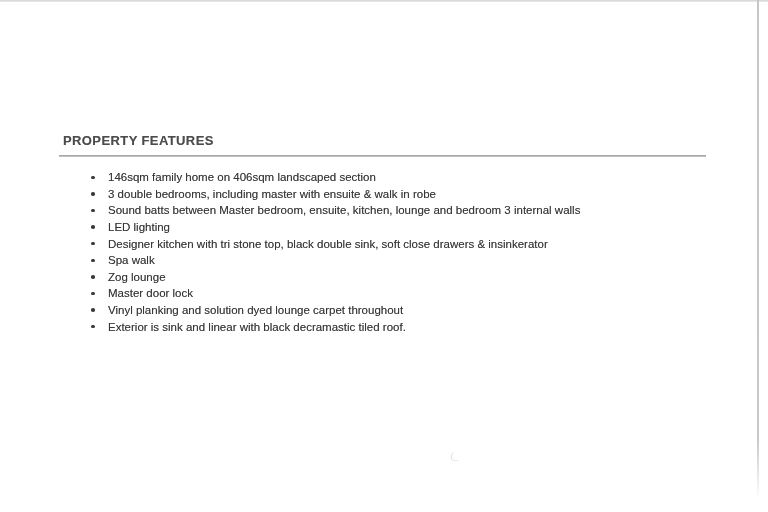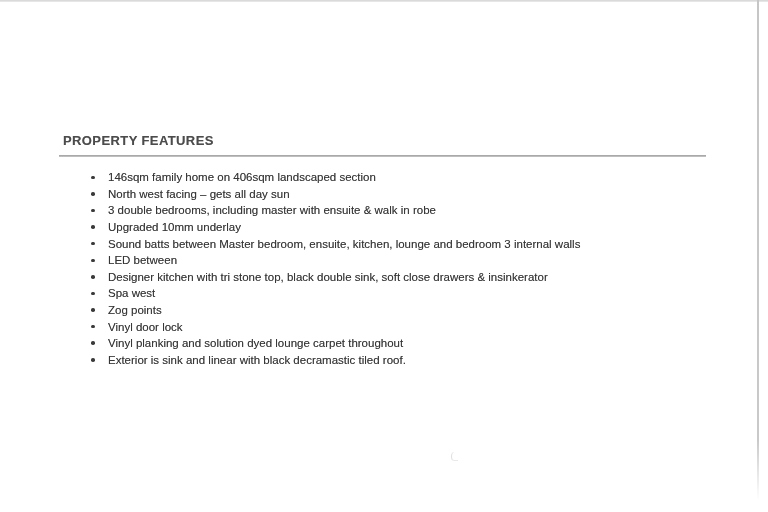--- a/index.html
+++ b/index.html
@@ -101,53 +101,45 @@
 
   <div class="title-rule"></div>
 
   <ul class="features">
       <li>
         <span class="bullet"></span>
         <span class="feature-text">146sqm family home on 406sqm landscaped section</span>
       </li>
       <li>
         <span class="bullet"></span>
-        <span class="feature-text">North west facing – gets all day sun</span>
-      </li>
-      <li>
-        <span class="bullet"></span>
         <span class="feature-text">3 double bedrooms, including master with ensuite &amp; walk in robe</span>
-      </li>
-      <li>
-        <span class="bullet"></span>
-        <span class="feature-text">Upgraded 10mm underlay</span>
       </li>
       <li>
         <span class="bullet"></span>
         <span class="feature-text">Sound batts between Master bedroom, ensuite, kitchen, lounge and bedroom 3 internal walls</span>
       </li>
       <li>
         <span class="bullet"></span>
-        <span class="feature-text">LED between</span>
+        <span class="feature-text">LED lighting</span>
       </li>
       <li>
         <span class="bullet"></span>
         <span class="feature-text">Designer kitchen with tri stone top, black double sink, soft close drawers &amp; insinkerator</span>
       </li>
       <li>
         <span class="bullet"></span>
-        <span class="feature-text">Spa west</span>
+        <span class="feature-text">Spa walk</span>
       </li>
       <li>
         <span class="bullet"></span>
-        <span class="feature-text">Zog points</span>
+        <span class="feature-text">Zog lounge</span>
       </li>
       <li>
         <span class="bullet"></span>
-        <span class="feature-text">Vinyl door lock</span>
+        <span class="feature-text">Master door lock</span>
       </li>
       <li>
         <span class="bullet"></span>
         <span class="feature-text">Vinyl planking and solution dyed lounge carpet throughout</span>
       </li>
       <li>
         <span class="bullet"></span>
         <span class="feature-text">Exterior is sink and linear with black decramastic tiled roof.</span>
       </li>
     </ul>

